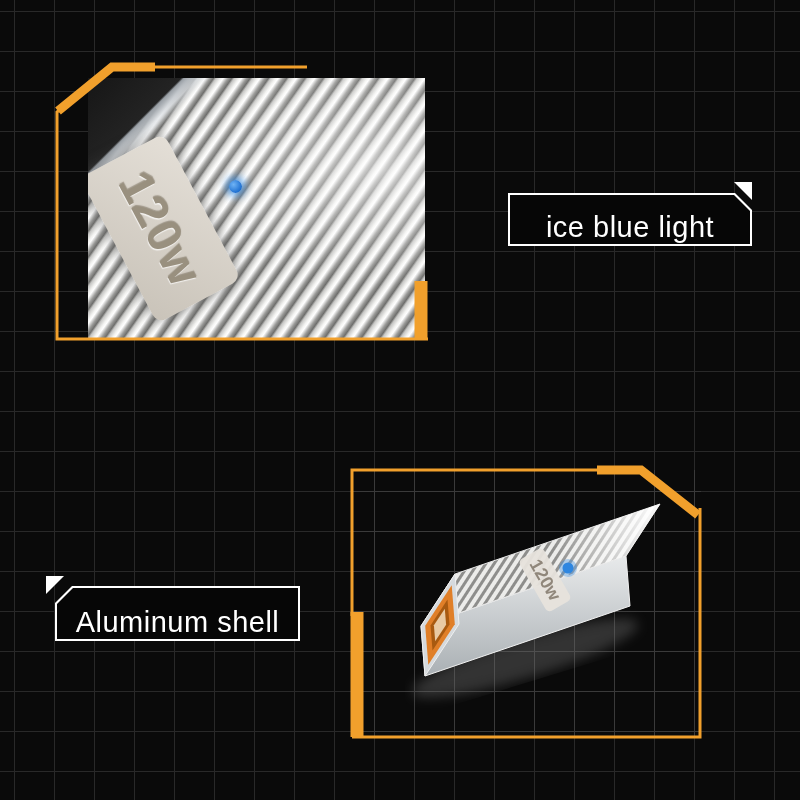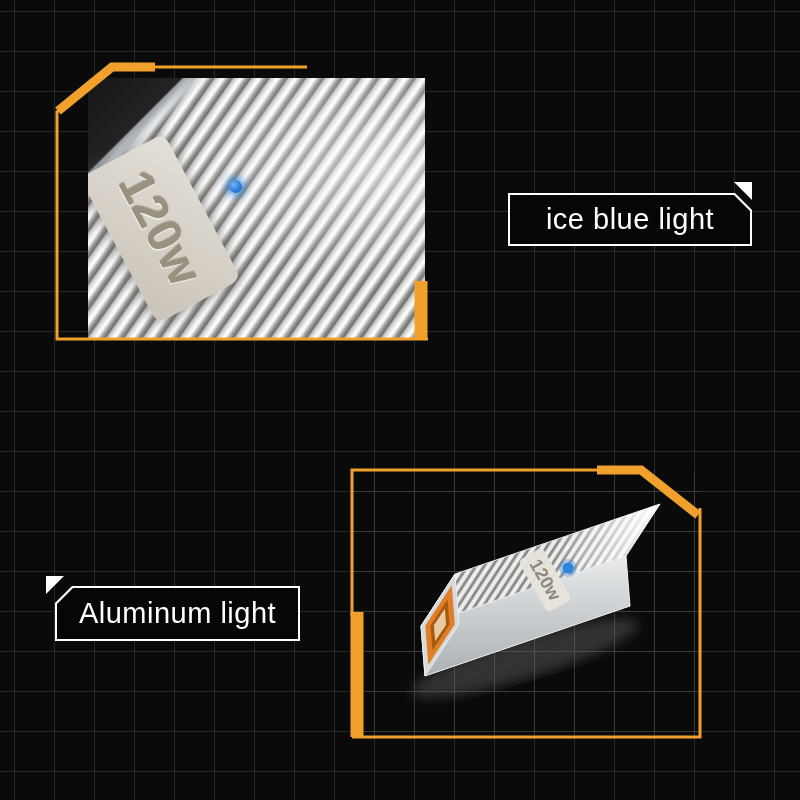--- a/index.html
+++ b/index.html
@@ -65,21 +65,21 @@
   
   .product-svg{position:absolute;left:405px;top:498px;z-index:2;}
 
   
   .frames{position:absolute;inset:0;z-index:5;pointer-events:none;}
 
   
   .banner{position:absolute;z-index:6;background:#ffffff;}
   .banner .inner{
     position:absolute;inset:2px;background:#060606;
-    display:flex;align-items:center;justify-content:center;
+    display:flex;align-items:flex-end;justify-content:center;
     color:#ffffff;font-size:29px;letter-spacing:0.5px;
   }
   .banner-ice{left:508px;top:193px;width:244px;height:53px;
     clip-path:polygon(0 0,calc(100% - 17px) 0,100% 17px,100% 100%,0 100%);}
   .banner-ice .inner{
     clip-path:polygon(0 0,calc(100% - 16px) 0,100% 16px,100% 100%,0 100%);}
   .banner-alu{left:55px;top:586px;width:245px;height:55px;
     clip-path:polygon(17px 0,100% 0,100% 100%,0 100%,0 17px);}
   .banner-alu .inner{
     clip-path:polygon(16px 0,100% 0,100% 100%,0 100%,0 16px);}
@@ -155,16 +155,16 @@
 
 <div class="banner banner-ice">
   <div class="inner">
     <span>ice blue light</span>
   </div>
 </div>
 <div class="tri tri-ice"></div>
 
 <div class="banner banner-alu">
   <div class="inner">
-    <span>Aluminum light</span>
+    <span>Aluminum shell</span>
   </div>
 </div>
 <div class="tri tri-alu"></div>
 
 </body></html>

